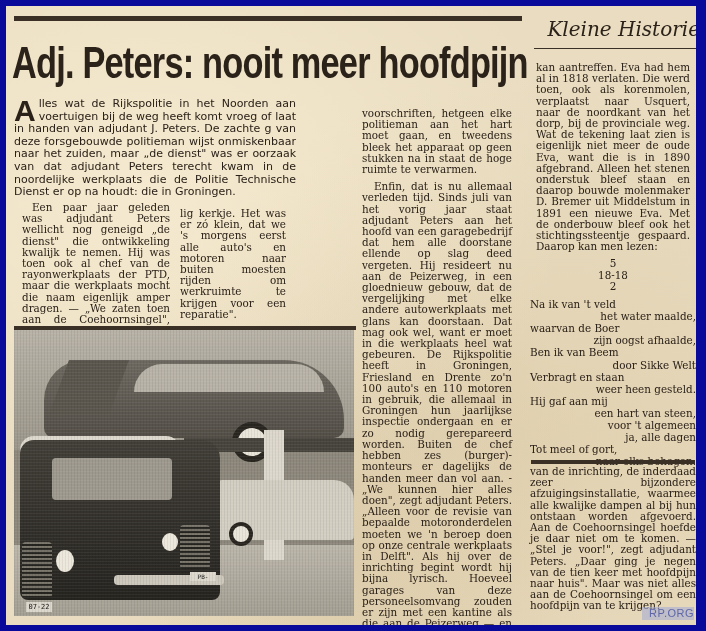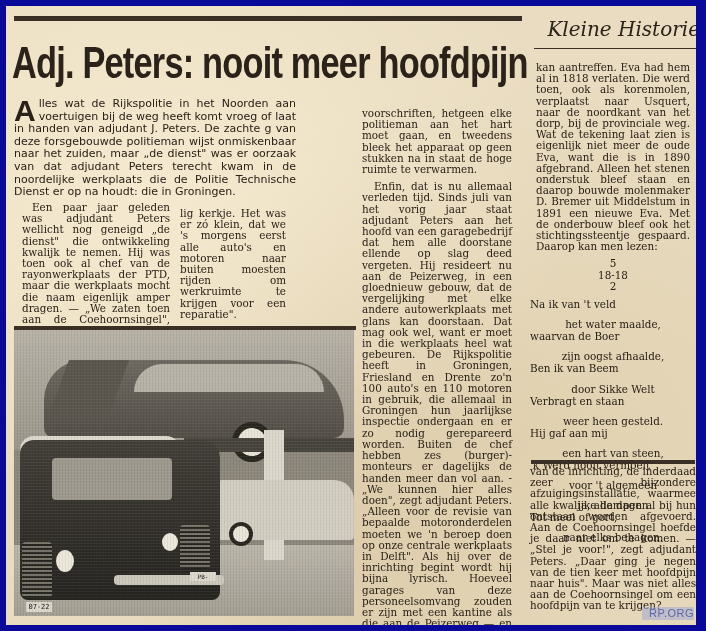--- a/index.html
+++ b/index.html
@@ -66,21 +66,21 @@
     .section-rule {
       position: absolute; height: 4px; background: #3a3026;
     }
     .rule-photo { left: 8px; top: 320px; width: 342px; }
     .rule-f { left: 525px; top: 454px; width: 164px; }
     .inscription {
       text-align: center; line-height: 11.2px; margin: 4px 0 6px 0;
     }
     .poem { margin-top: 4px; }
     .poem div { line-height: 12.1px; white-space: nowrap; }
-    .poem .r { text-align: center; margin-top: 8px; }
+    .poem .r { text-align: right; }
     .photo {
       position: absolute; left: 8px; top: 324px; width: 340px; height: 286px;
       background: #8c877c;
       overflow: hidden;
       filter: contrast(1.05);
     }
     .photo .sky { position: absolute; left: 0; top: 0; width: 100%; height: 120px;
       background: linear-gradient(#b5b0a5, #9a958a); }
     .photo .floor { position: absolute; left: 0; top: 215px; width: 100%; height: 71px;
       background: linear-gradient(#b8b3a8, #a29d92); }
@@ -199,21 +199,20 @@
       <div>Na ik van 't veld</div>
       <div class="r">het water maalde,</div>
       <div>waarvan de Boer</div>
       <div class="r">zijn oogst afhaalde,</div>
       <div>Ben ik van Beem</div>
       <div class="r">door Sikke Welt</div>
       <div>Verbragt en staan</div>
       <div class="r">weer heen gesteld.</div>
       <div>Hij gaf aan mij</div>
       <div class="r">een hart van steen,</div>
-      <div>'k Werd nooit vermoeit</div>
       <div class="r">voor 't algemeen</div>
       <div class="r">ja, alle dagen</div>
       <div>Tot meel of gort,</div>
       <div class="r">naar elks behagen.</div>
     </div>
   </div>
 
   <div class="section-rule rule-f"></div>
 
   <div class="col col-f">van de inrichting, de inderdaad zeer bijzondere afzuigingsinstallatie, waarmee alle kwalijke dampen al bij hun ontstaan worden afgevoerd. Aan de Coehoornsingel hoefde je daar niet om te komen. — „Stel je voor!", zegt adjudant Peters. „Daar ging je negen van de tien keer met hoofdpijn naar huis". Maar was niet alles aan de Coehoornsingel om een hoofdpijn van te krijgen?</div>

